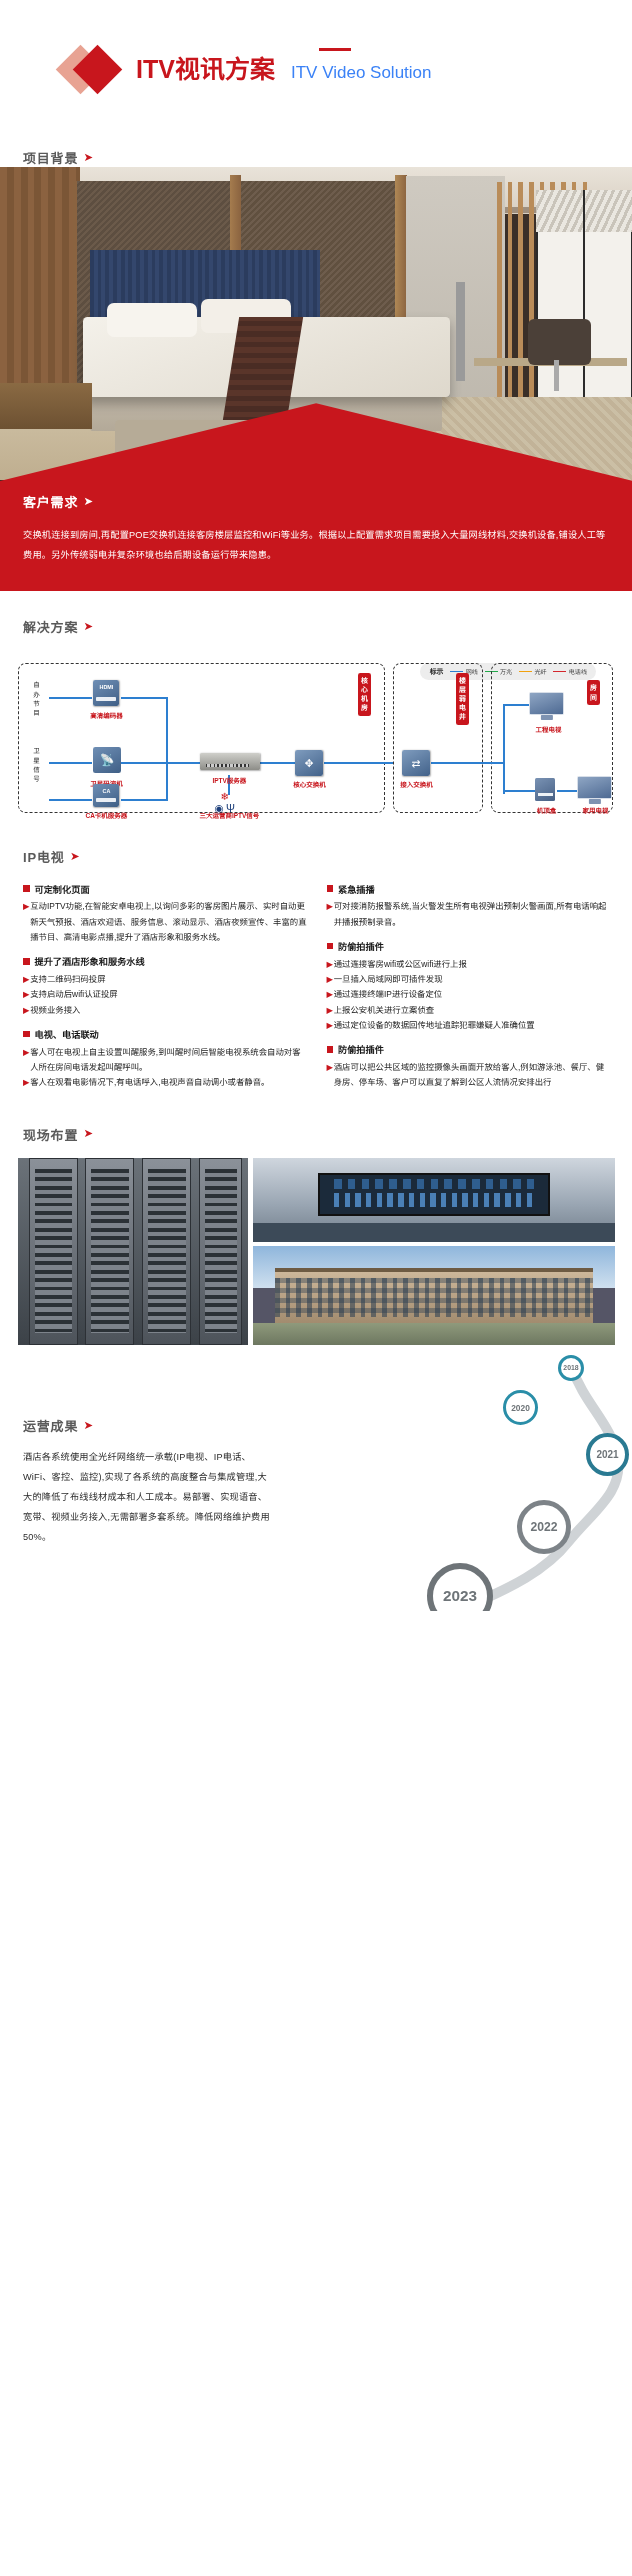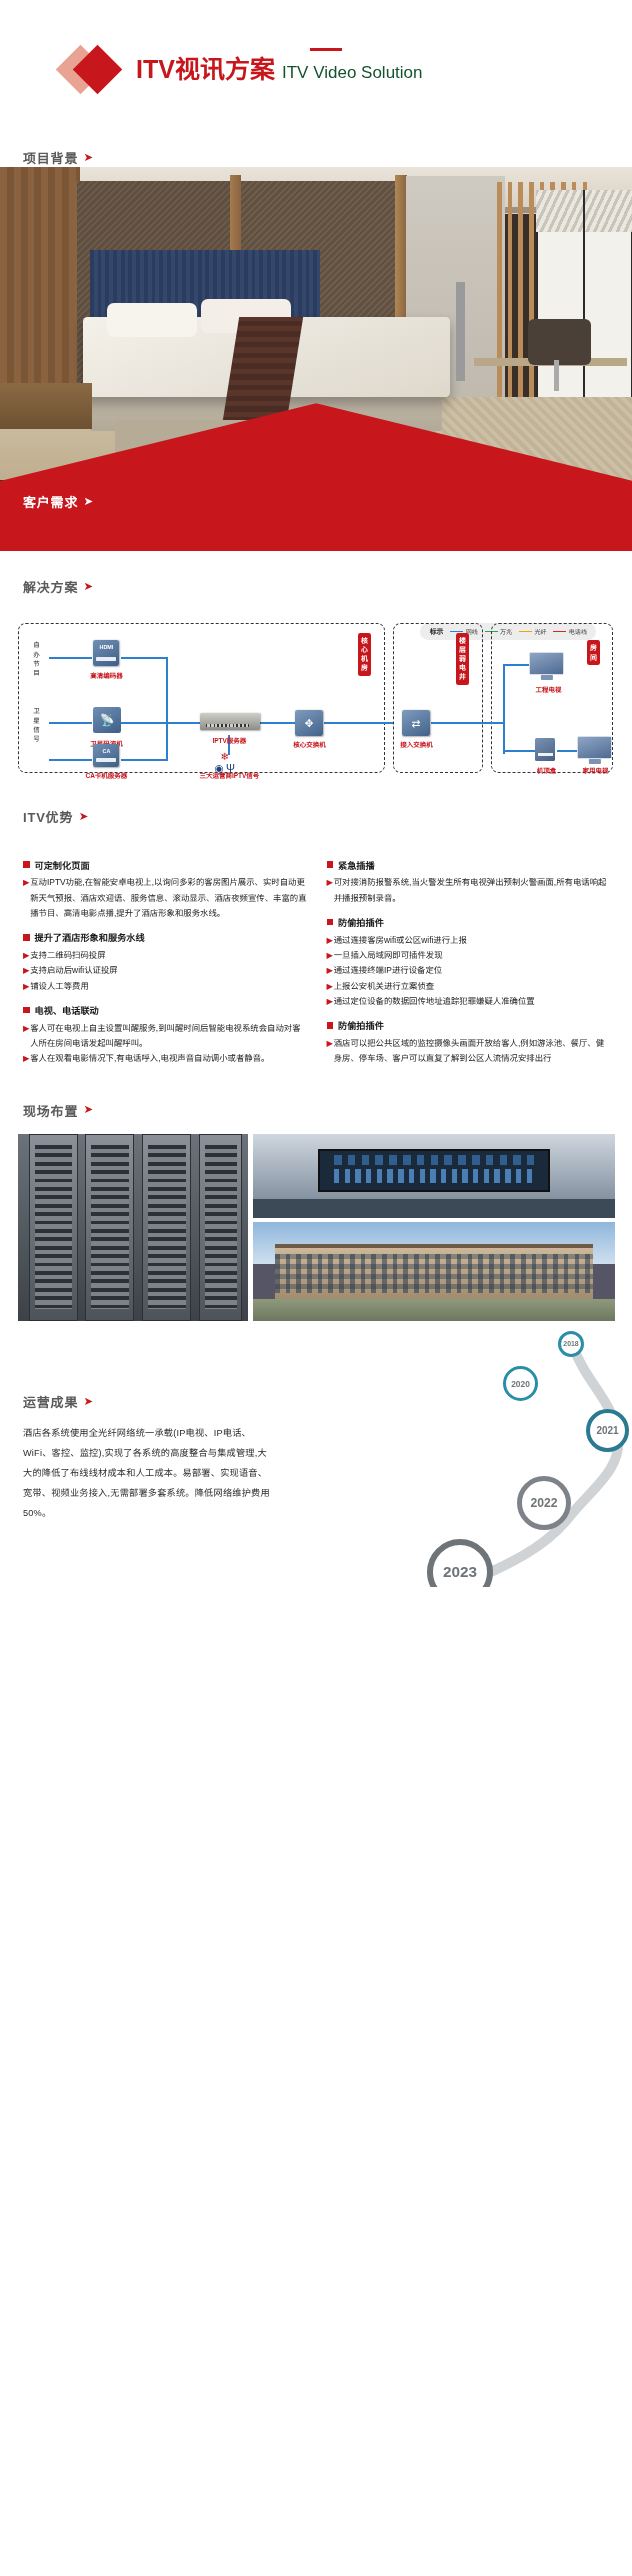--- a/index.html
+++ b/index.html
@@ -15,21 +15,21 @@
 
   
   .header{height:136px;position:relative;}
   .logo-wrap{position:absolute;left:63px;top:44px;display:flex;align-items:center;}
   .diamonds{position:relative;width:70px;height:51px;flex:none;}
   .dia{position:absolute;width:35px;height:35px;transform:rotate(45deg);}
   .dia.light{left:0;top:7.7px;background:#e8a393;}
   .dia.dark{left:17px;top:7.7px;background:#c8161d;}
   .title-block{display:flex;align-items:flex-end;margin-left:3.1px;position:relative;}
   .title-cn{font-size:25px;font-weight:bold;color:#c8161d;letter-spacing:0px;line-height:1;}
-  .title-en{font-size:17px;color:#14532d;margin-left:7px;line-height:1;padding-bottom:0.8px;
+  .title-en{font-size:17px;color:#3b82f6;margin-left:16px;line-height:1;padding-bottom:0.8px;
     font-family:"Liberation Sans","DejaVu Sans",sans-serif;font-weight:300;}
   .title-bar{position:absolute;right:81px;top:-9.2px;width:32px;height:3.1px;background:#c8161d;}
 
   
   .sec-head{display:flex;align-items:center;padding-left:23px;}
   .sec-head .t{font-size:13px;font-weight:bold;color:#5a5a5a;letter-spacing:0.8px;}
   .sec-head .arw{margin-left:5.4px;color:#c8161d;font-size:11.5px;line-height:1;}
   .sec-head.on-red .t{color:#fff;}
   .sec-head.on-red .arw{color:#fff;}
 
@@ -138,21 +138,21 @@
   .isp .top{color:#c8161d;font-size:10px;line-height:9.2px;}
   .isp .row{display:flex;gap:2.3px;align-items:center;}
   .isp .row .a{color:#1d3f7a;font-size:10.7px;}
   .isp .row .b{color:#1d3f7a;font-size:10.7px;}
 
   
   .adv-sec{padding-top:31px;}
   .adv-grid{display:flex;gap:18.4px;padding:15.3px 21.4px 0 23px;}
   .adv-col{flex:1;}
   .adv-h{display:flex;align-items:center;margin-top:9px;margin-bottom:3.8px;}
-  .adv-h:first-child{margin-top:16px;}
+  .adv-h:first-child{margin-top:0;}
   .adv-h .sq{width:6.9px;height:6.9px;background:#c8161d;margin-right:4.6px;flex:none;}
   .adv-h .tx{font-size:9.2px;font-weight:bold;color:#1a1a1a;}
   .adv-li{font-size:8.4px;line-height:15.3px;color:#222;display:flex;}
   .adv-li .mk{color:#c8161d;flex:none;margin-right:0.8px;}
 
   
   .site-sec{padding-top:34px;}
   .site-grid{display:grid;grid-template-columns:230px 1fr;grid-template-rows:84px 99px;
      gap:4.6px;margin:13.8px 18.4px 0 18.4px;}
   .ph{position:relative;overflow:hidden;background:#556;}
@@ -245,20 +245,23 @@
       <polygon points="0,130 413,28 827,130" fill="#c8161d"></polygon>
     </svg>
   </div>
 
   <div class="red-sec">
     <div class="sec-head on-red head">
       <div class="t">客户需求</div>
       <div class="arw">➤</div>
     </div>
     <div class="red-cols">
+      <div class="col">
+        <div class="para">交换机连接到房间,再配置POE交换机连接客房楼层监控和WiFi等业务。根据以上配置需求项目需要投入大量网线材料,交换机设备,铺设人工等费用。另外传统弱电并复杂环境也给后期设备运行带来隐患。</div>
+      </div>
     </div>
   </div>
 
   <div class="sol-sec">
     <div class="sec-head">
       <div class="t">解决方案</div>
       <div class="arw">➤</div>
     </div>
 
     <div class="diagram-wrap">
@@ -381,21 +384,21 @@
         <div class="dev" style="left:559px;top:113px;">
           <div class="tv"></div>
         </div>
         <div class="devname" style="left:577px;top:142px;">家用电视</div>
       </div>
     </div>
   </div>
 
   <div class="adv-sec">
     <div class="sec-head">
-      <div class="t">ITV优势</div>
+      <div class="t">IP电视</div>
       <div class="arw">➤</div>
     </div>
 
     <div class="adv-grid">
       <div class="adv-col">
 
         <div class="adv-h">
           <i class="sq"></i>
           <span class="tx">可定制化页面</span>
         </div>
@@ -411,21 +414,21 @@
         <div class="adv-li">
           <span class="mk">▶</span>
           <span>支持二维码扫码投屏</span>
         </div>
         <div class="adv-li">
           <span class="mk">▶</span>
           <span>支持启动后wifi认证投屏</span>
         </div>
         <div class="adv-li">
           <span class="mk">▶</span>
-          <span>铺设人工等费用</span>
+          <span>视频业务接入</span>
         </div>
 
         <div class="adv-h">
           <i class="sq"></i>
           <span class="tx">电视、电话联动</span>
         </div>
         <div class="adv-li">
           <span class="mk">▶</span>
           <span>客人可在电视上自主设置叫醒服务,到叫醒时间后智能电视系统会自动对客人所在房间电话发起叫醒呼叫。</span>
         </div>

